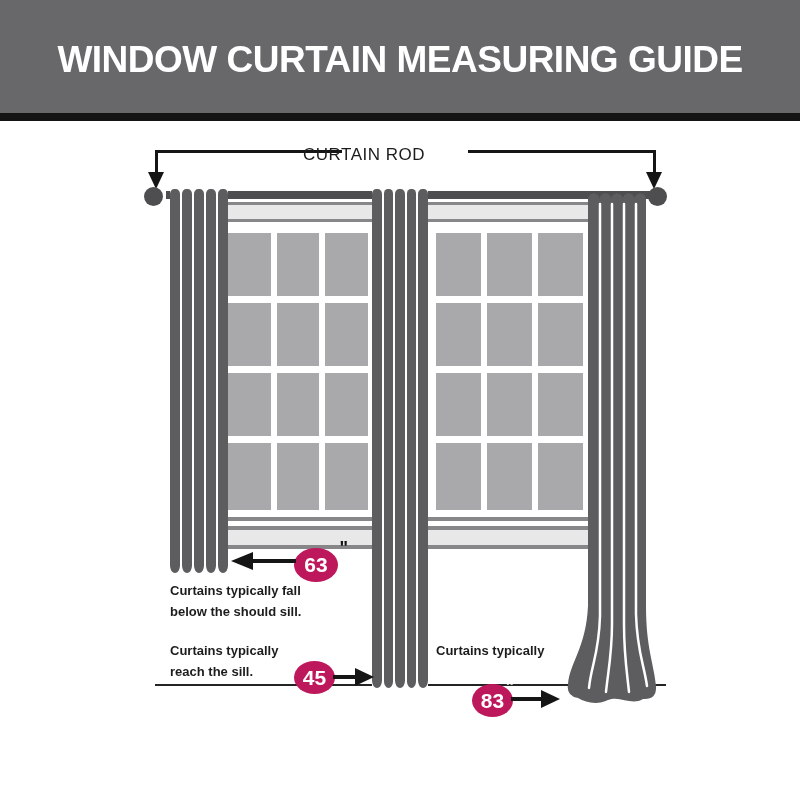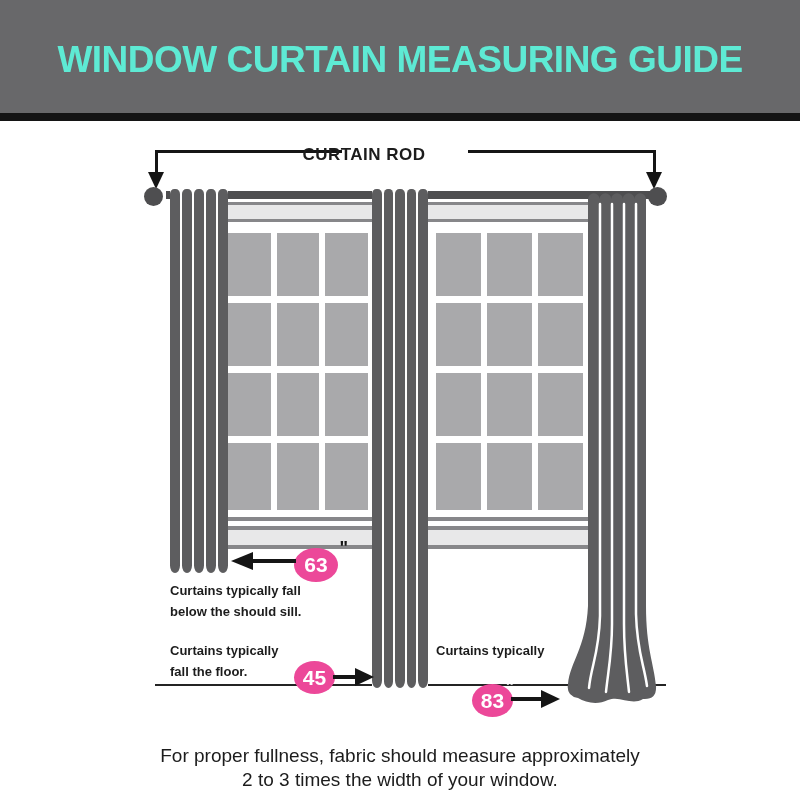--- a/index.html
+++ b/index.html
@@ -3,28 +3,28 @@
 <meta charset="utf-8">
 <style>
   html,body{margin:0;padding:0;background:#fff;}
   .stage{
     position:relative;width:800px;height:800px;background:#fff;overflow:hidden;
     font-family:"Liberation Sans",sans-serif;color:var(--ink,#1c1c1c);
   }
   
   .hdr{position:absolute;left:0;top:0;width:800px;height:113px;
        background:var(--header-bg,#68686a);display:flex;align-items:center;justify-content:center;}
-  .hdr-title{color:#5eead4;font-weight:700;font-size:37px;letter-spacing:-0.5px;white-space:nowrap;padding-top:6px;}
+  .hdr-title{color:#ffffff;font-weight:700;font-size:37px;letter-spacing:-0.5px;white-space:nowrap;padding-top:6px;}
   .hdr-divider{position:absolute;left:0;top:113px;width:800px;height:8px;background:var(--divider,#141414);}
   
   .bline{position:absolute;background:#151515;}
   .ah-down{position:absolute;width:0;height:0;border-left:8px solid transparent;
            border-right:8px solid transparent;border-top:17px solid #151515;}
   .rod-label{position:absolute;left:0;top:145px;width:728px;text-align:center;
-             font-size:17px;font-weight:700;letter-spacing:0.5px;}
+             font-size:17px;font-weight:400;letter-spacing:0.5px;}
   .rod-desc{position:absolute;left:0;top:162px;width:800px;text-align:center;font-size:16px;}
   
   .rod{position:absolute;left:166px;top:191px;width:484px;height:8px;background:var(--rod,#4e4e50);}
   .finial{position:absolute;width:19px;height:19px;border-radius:50%;background:var(--rod,#4e4e50);top:187px;}
   
   .band{position:absolute;left:172px;width:468px;}
   .band.line{background:var(--frame-line,#87878a);}
   .band.light{background:var(--frame-light,#e8e8e9);}
   .sash{position:absolute;top:233px;height:277px;display:grid;
         grid-template-columns:repeat(3,1fr);grid-template-rows:63px 63px 63px 1fr;
@@ -33,21 +33,21 @@
   
   .curtain{position:absolute;display:flex;gap:2px;background:#fff;}
   .fold{flex:1;background:var(--curtain,#5d5d5f);border-radius:6px 6px 2px 2px;}
   .curtain.bumps .fold{border-radius:6px 6px 7px 7px / 7px 7px 10px 10px;}
   .curtain-svg{position:absolute;left:558px;top:186px;}
   .curtain-svg .fabric{fill:var(--curtain,#5d5d5f);}
   .curtain-svg .foldline{fill:none;stroke:#fff;stroke-width:2.5;stroke-linecap:round;}
   
   .floor{position:absolute;left:155px;top:684px;width:511px;height:2px;background:#242424;}
   
-  .badge{position:absolute;background:#ec4899;border-radius:50%;color:#fff;
+  .badge{position:absolute;background:#be185d;border-radius:50%;color:#fff;
          display:flex;align-items:center;justify-content:center;
          font-weight:700;font-size:21px;}
   .badge .unit{position:absolute;font-weight:700;font-size:18px;}
   .badge-63 .unit{color:#151515;right:-10px;top:-10px;}
   .badge-84 .unit,.badge-95 .unit{color:#fff;right:-1px;top:-7px;}
   .aline{position:absolute;background:#151515;height:4px;}
   .ah-left{position:absolute;width:0;height:0;border-top:9px solid transparent;
            border-bottom:9px solid transparent;border-right:22px solid #151515;}
   .ah-right{position:absolute;width:0;height:0;border-top:9px solid transparent;
             border-bottom:9px solid transparent;border-left:19px solid #151515;}
@@ -162,31 +162,27 @@
   </div>
 
   <div class="badge badge-84" style="left:294px;top:661px;width:41px;height:33px;">
     <span>45</span>
     <span class="unit">"</span>
   </div>
   <div class="aline" style="left:333px;top:675px;width:24px;"></div>
   <div class="ah-right" style="left:355px;top:668px;"></div>
   <div class="note" style="left:170px;top:640px;">
     <div>Curtains typically</div>
-    <div>fall the floor.</div>
+    <div>reach the sill.</div>
   </div>
 
   <div class="badge badge-95" style="left:472px;top:684px;width:41px;height:33px;">
     <span>83</span>
     <span class="unit">"</span>
   </div>
   <div class="aline" style="left:511px;top:697px;width:32px;"></div>
   <div class="ah-right" style="left:541px;top:690px;"></div>
   <div class="note" style="left:436px;top:640px;">
     <div>Curtains typically</div>
   </div>
 
-  <div class="footer">
-    <div>For proper fullness, fabric should measure approximately</div>
-    <div>2 to 3 times the width of your window.</div>
-  </div>
 
 </div>
 
 </body></html>

